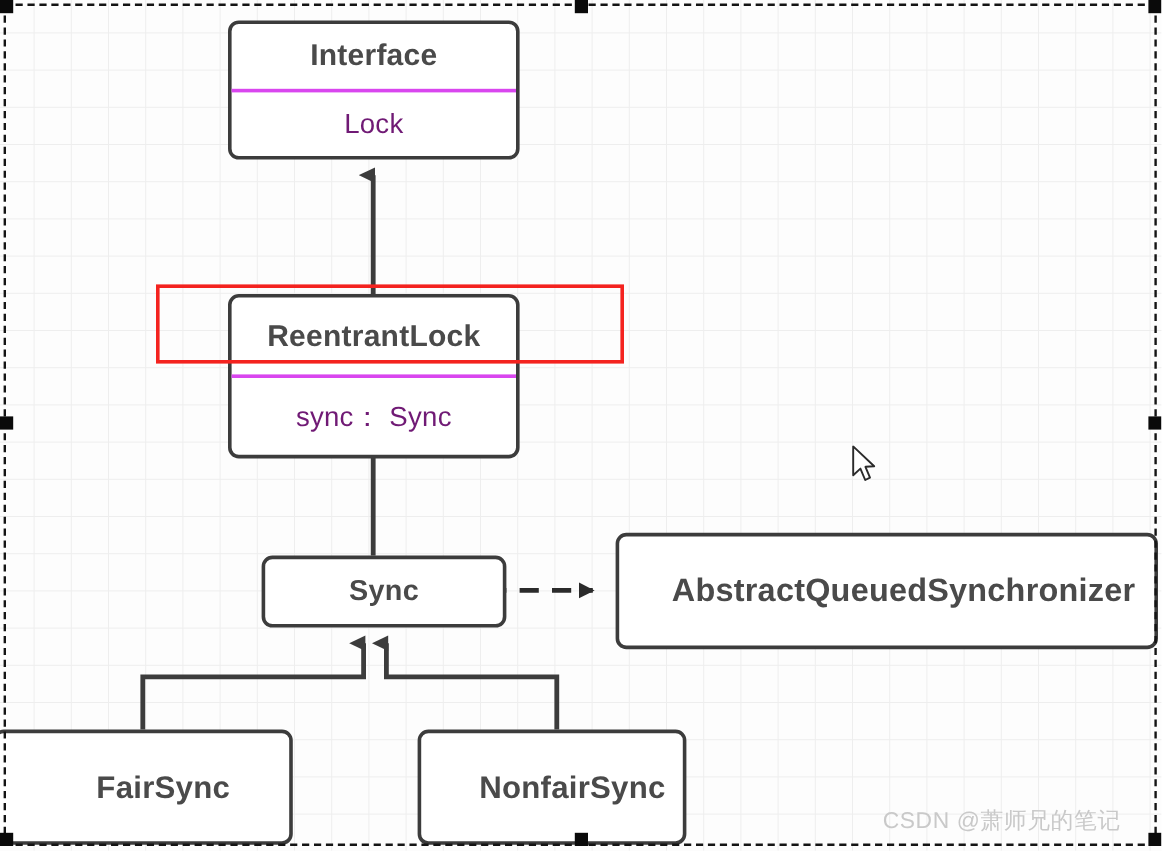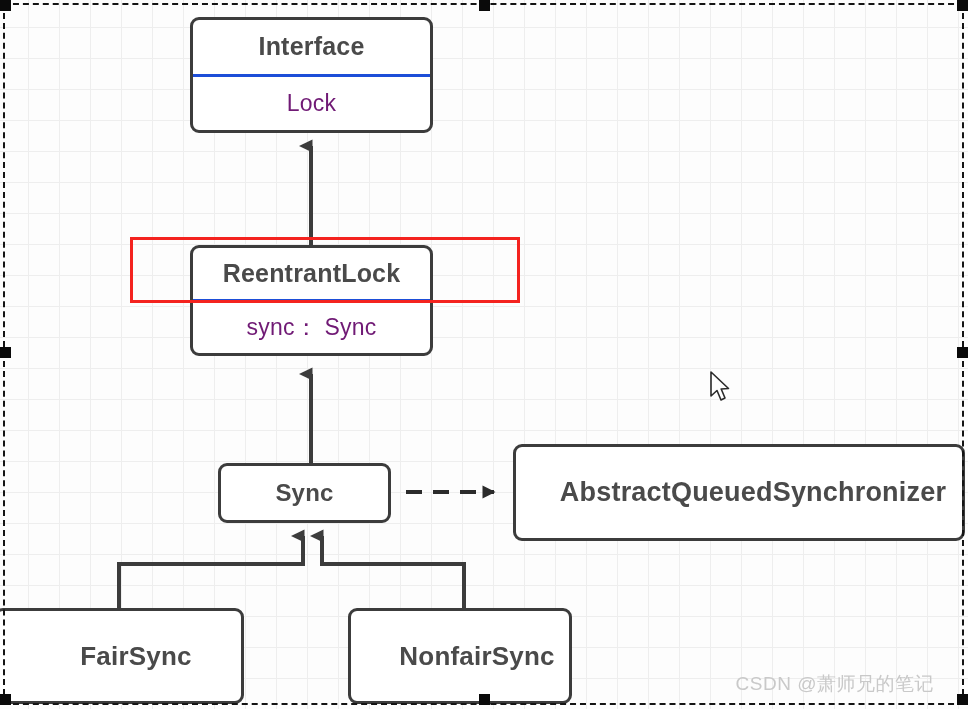--- a/index.html
+++ b/index.html
@@ -51,39 +51,39 @@
   }
   .node-row {
     flex: 1;
     display: flex;
     align-items: center;
     justify-content: center;
     text-align: center;
     white-space: nowrap;
   }
   .row-divider {
-    border-bottom: 3px solid #1d4ed8;
+    border-bottom: 3px solid #d946ef;
   }
   .title-text {
     font-weight: bold;
     font-size: 25px;
     color: #4a4a4a;
     letter-spacing: 0.2px;
   }
   .sub-text {
     font-weight: normal;
     font-size: 23px;
     color: #701a75;
     letter-spacing: 0.2px;
   }
 
   
   #node-interface   { left: 190px; top: 17px;  width: 243px; height: 116px; }
-  #node-reentrant   { left: 190px; top: 245px; width: 243px; height: 111px; }
-  #node-sync        { left: 218px; top: 463px; width: 173px; height: 60px;  }
+  #node-reentrant   { left: 190px; top: 245px; width: 243px; height: 137px; }
+  #node-sync        { left: 218px; top: 463px; width: 204px; height: 60px;  }
   #node-aqs         { left: 513px; top: 444px; width: 452px; height: 97px;  }
   #node-fairsync    { left: -6px;  top: 608px; width: 250px; height: 96px;  }
   #node-nonfairsync { left: 348px; top: 608px; width: 224px; height: 96px;  }
 
   #node-sync .title-text { font-size: 24px; }
   #node-aqs .title-text  { font-size: 27px; margin-left: 28px; }
   #node-fairsync .title-text,
   #node-nonfairsync .title-text { font-size: 26px; margin-left: 34px; }
 
   

